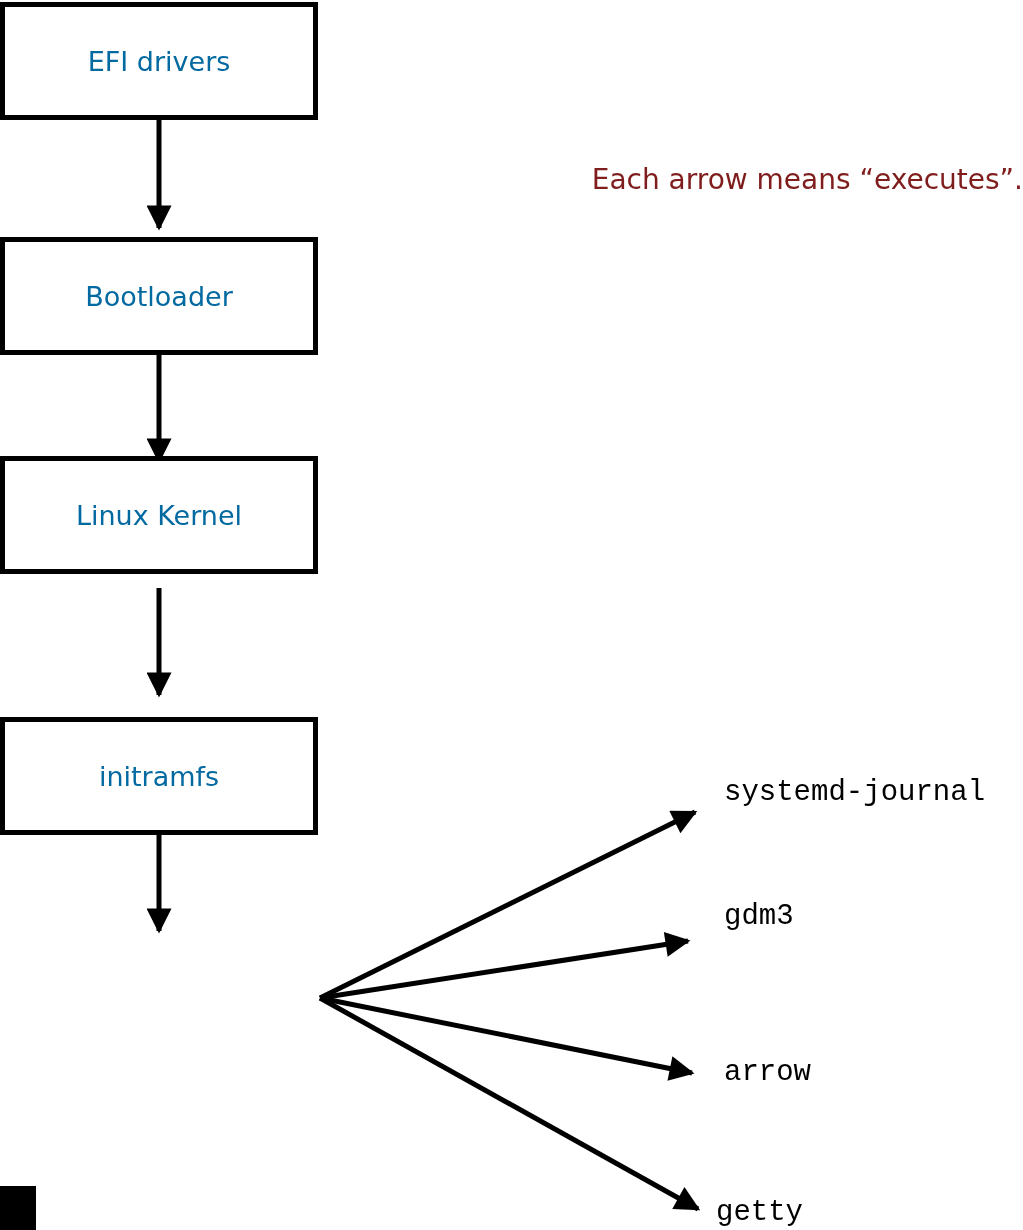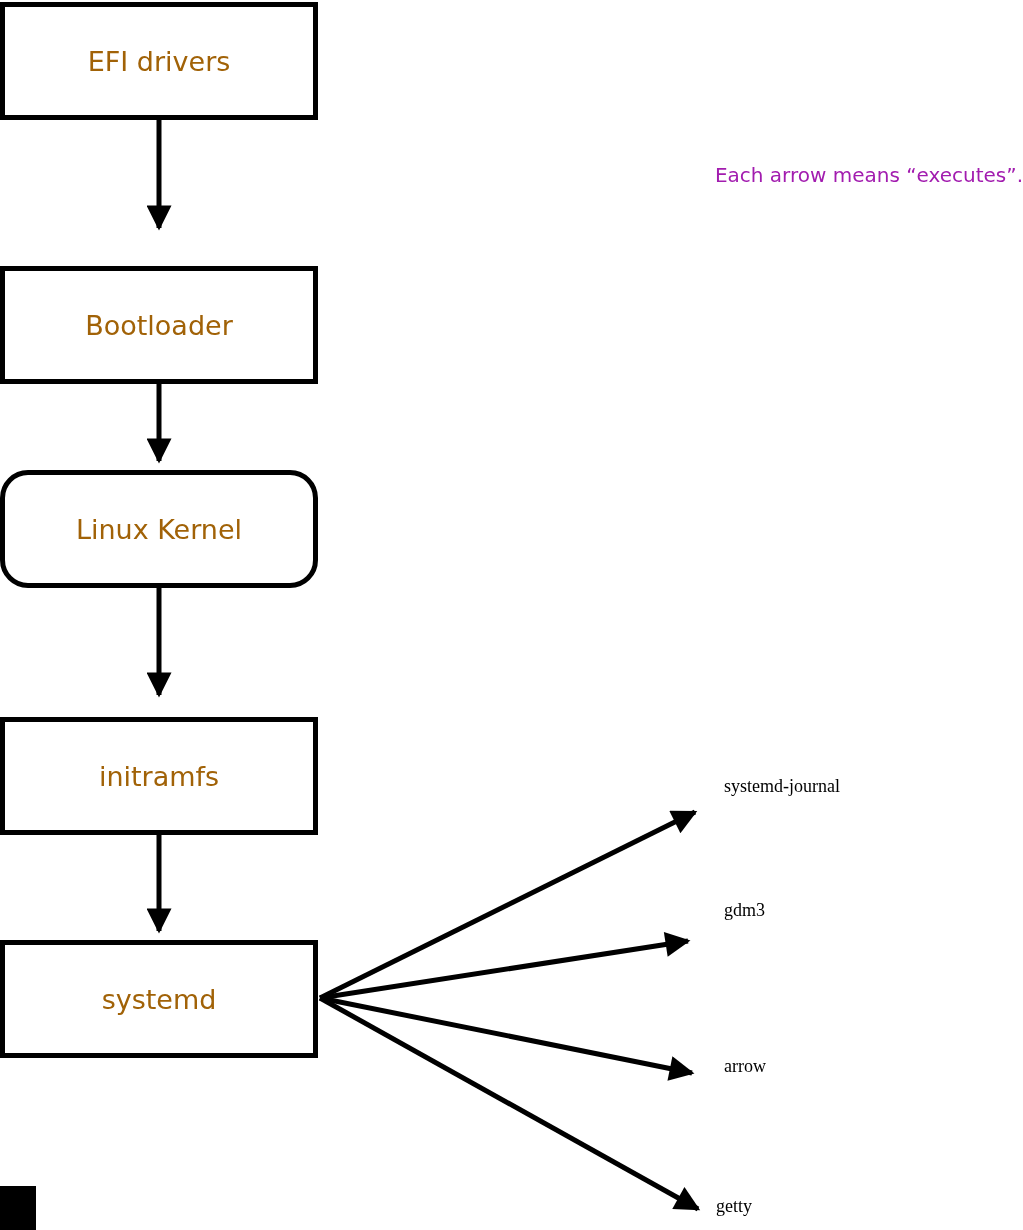--- a/index.html
+++ b/index.html
@@ -27,34 +27,34 @@
     left: 0;
     width: 318px;
     height: 118px;
     box-sizing: border-box;
     border: 5px solid #000000;
     background: #ffffff;
     display: flex;
     align-items: center;
     justify-content: center;
     font-size: 27px;
-    color: #a16207;
+    color: #0369a1;
   }
   .note-text {
     position: absolute;
     right: 0;
     top: 163px;
-    font-size: 20px;
-    color: #a21caf;
+    font-size: 28px;
+    color: #7f1d1d;
     white-space: nowrap;
   }
   .target-label {
     position: absolute;
-    font-family: Liberation Serif, serif;
-    font-size: 18px;
+    font-family: Liberation Mono, monospace;
+    font-size: 29px;
     color: #000000;
     white-space: nowrap;
     text-align: center;
   }
   .crop-artifact {
     position: absolute;
     left: 0;
     top: 1186px;
     width: 36px;
     height: 44px;
@@ -82,31 +82,28 @@
     <line x1="320" y1="998" x2="688" y2="941" stroke="#000000" stroke-width="5" marker-end="url(#arrowhead)"></line>
     <line x1="320" y1="998" x2="692" y2="1073" stroke="#000000" stroke-width="5" marker-end="url(#arrowhead)"></line>
     <line x1="320" y1="998" x2="698" y2="1209" stroke="#000000" stroke-width="5" marker-end="url(#arrowhead)"></line>
   </svg>
 
   <div class="note-text">Each arrow means “executes”.</div>
 
   <div class="flow-box" style="top:2px;">
     <span>EFI drivers</span>
   </div>
-  <div class="flow-box" style="top:237px;margin-top:29px;">
+  <div class="flow-box" style="top:237px;">
     <span>Bootloader</span>
   </div>
-  <div class="flow-box" style="top:470px;border-radius:28px;">
+  <div class="flow-box" style="top:456px;">
     <span>Linux Kernel</span>
   </div>
   <div class="flow-box" style="top:704px;margin-top:13px;">
     <span>initramfs</span>
-  </div>
-  <div class="flow-box" style="top:940px;">
-    <span>systemd</span>
   </div>
 
   <div class="target-label" style="left:724px; top:776px;">systemd-journal</div>
   <div class="target-label" style="left:724px; top:900px;">gdm3</div>
   <div class="target-label" style="left:724px; top:1056px;">arrow</div>
   <div class="target-label" style="left:716px; top:1196px;">getty</div>
 
   <div class="crop-artifact"></div>
 
 </div>

